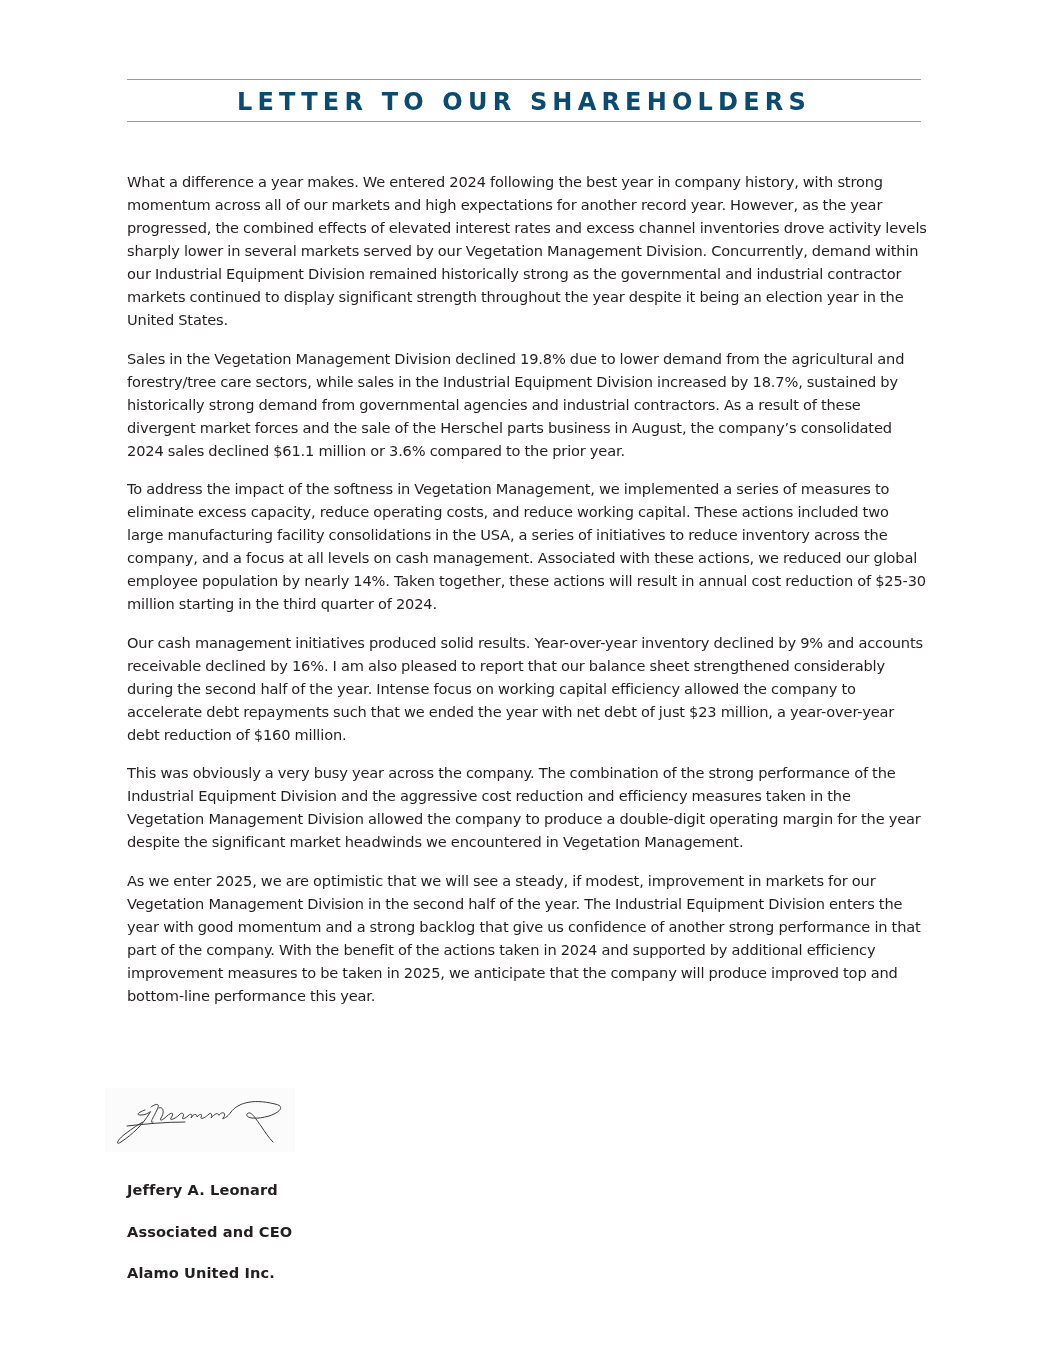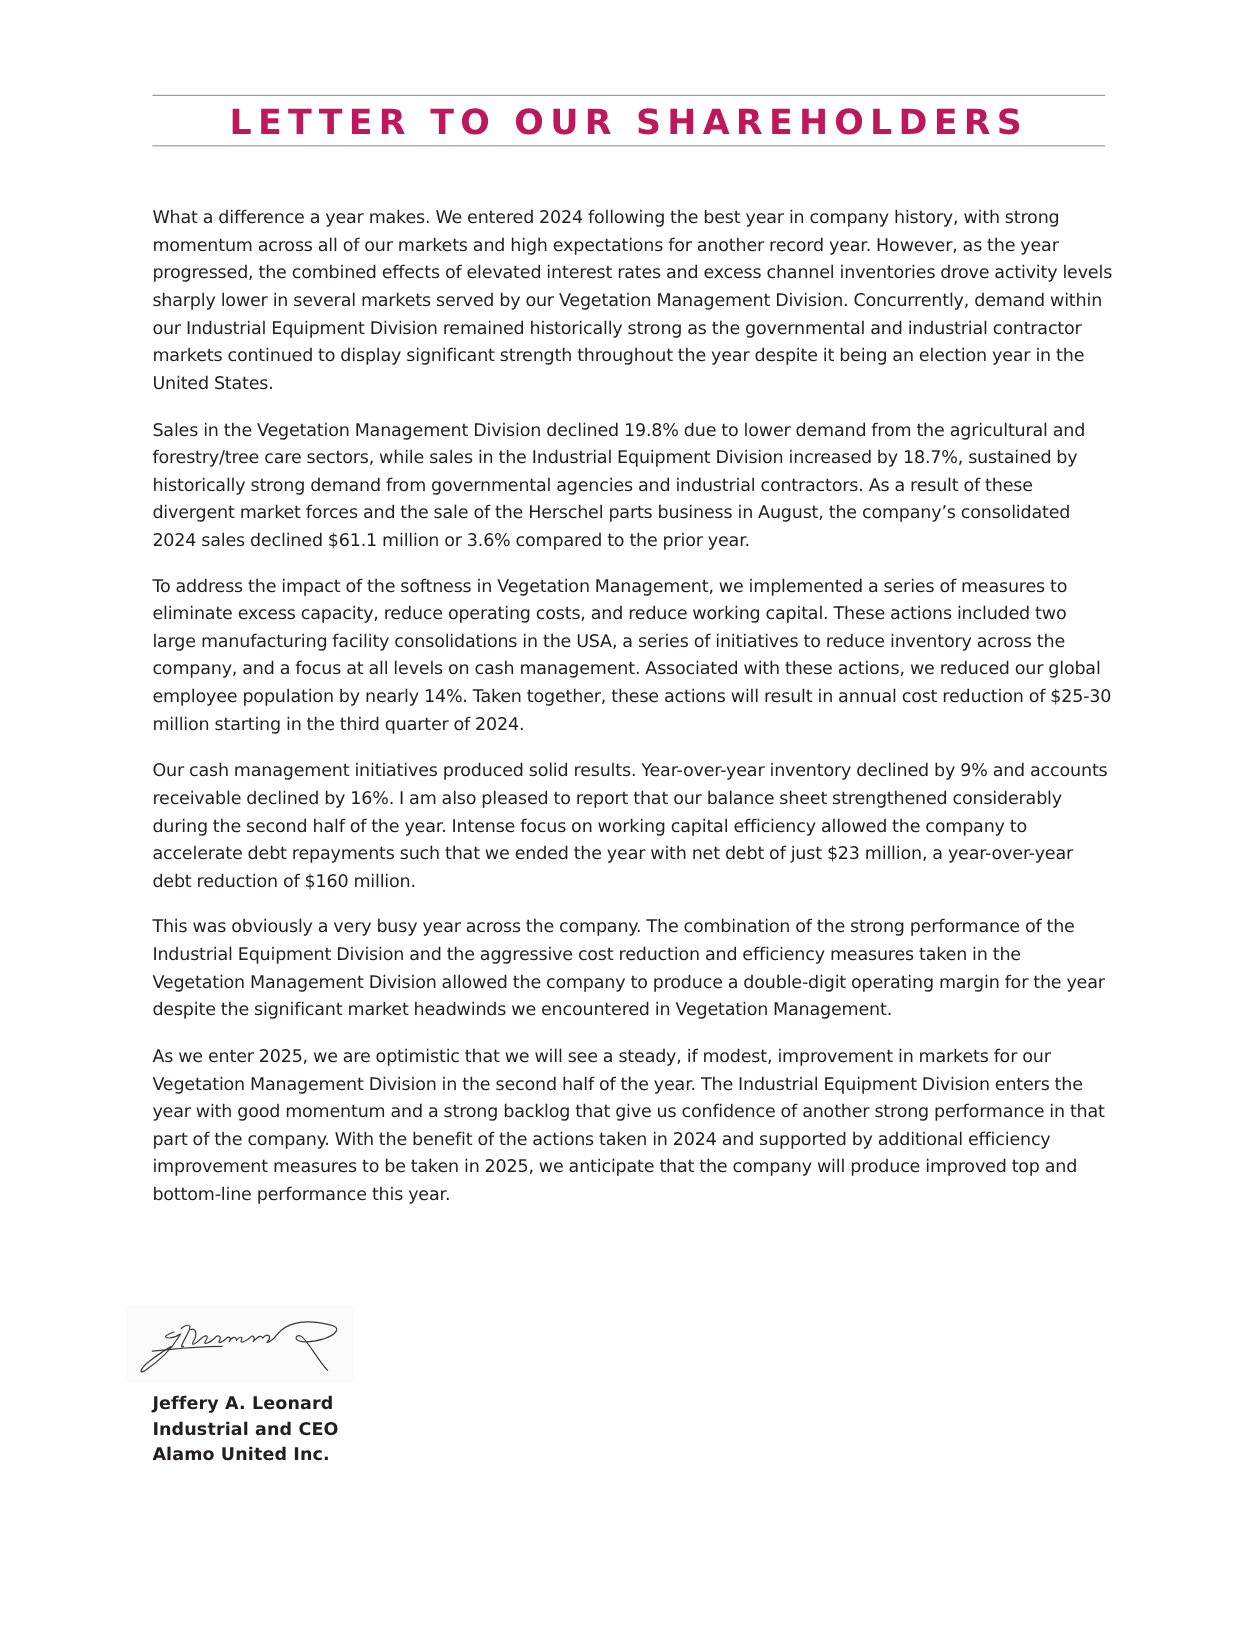--- a/index.html
+++ b/index.html
@@ -31,23 +31,23 @@
     .rule.top { top: 79px; }
     .rule.bottom { top: 121px; }
     .title {
       position: absolute;
       top: 84px;
       left: 0;
       width: 794px;
       text-align: center;
       font-family: "DejaVu Sans", sans-serif;
       font-weight: bold;
-      font-size: 29px;
+      font-size: 24px;
       letter-spacing: 5.2px;
-      color: #be185d;
+      color: #0c4a6e;
       line-height: 36px;
     }
     .body-text {
       position: absolute;
       top: 170px;
       left: 0;
       width: 800px;
     }
     .para {
       font-size: 14.6px;
@@ -66,20 +66,21 @@
     .sig-block {
       position: absolute;
       left: 0;
       top: 1159px;
     }
     .sig-line {
       font-weight: bold;
       font-size: 14.6px;
       line-height: 21.5px;
       letter-spacing: 0.1px;
+      margin-top: 20px;
     }
   </style>
 </head>
 <body>
 
 <div class="page">
   <div class="rule top"></div>
   <h1 class="title" style="margin:0;">LETTER TO OUR SHAREHOLDERS</h1>
   <div class="rule bottom"></div>
 
@@ -105,16 +106,16 @@
         <path d="M62 28 C 66 24, 70 24, 66 30 C 64 33, 70 31, 74 27 C 76 24, 80 25, 78 29 C 76 32, 80 31, 84 27 C 86 25, 88 27, 86 30 C 88 26, 92 25, 92 29 C 94 26, 98 25, 96 29 C 95 32, 100 30, 104 26 C 106 24, 108 27, 106 30 C 110 26, 112 24, 114 27"></path>
 
         <path d="M114 27 C 118 22, 122 26, 118 30 C 116 32, 122 30, 126 24 C 132 16, 146 10, 170 16 C 180 18, 176 24, 164 28 C 150 32, 140 30, 142 26 C 146 22, 150 30, 156 38 C 160 44, 164 50, 168 54"></path>
         <path d="M22 38 C 40 36, 60 34, 80 34"></path>
       </g>
     </svg>
   </div>
 
   <div class="sig-block">
     <div class="sig-line">Jeffery A. Leonard</div>
-    <div class="sig-line">Industrial and CEO</div>
+    <div class="sig-line">Associated and CEO</div>
     <div class="sig-line">Alamo United Inc.</div>
   </div>
 </div>
 
 </body></html>

